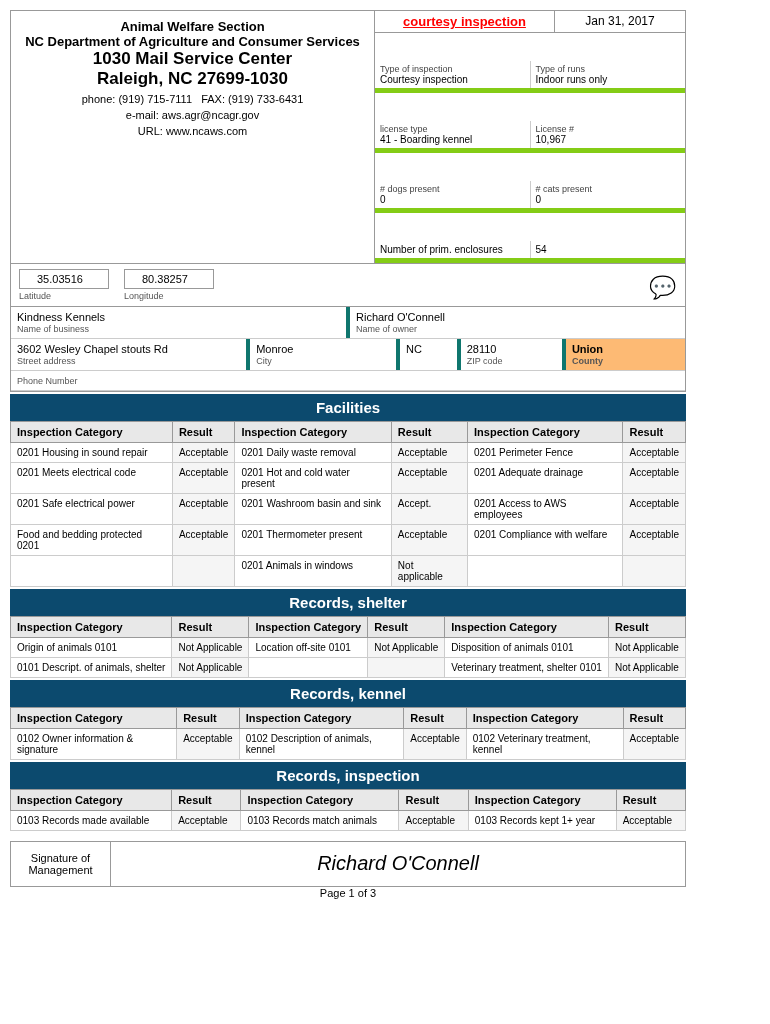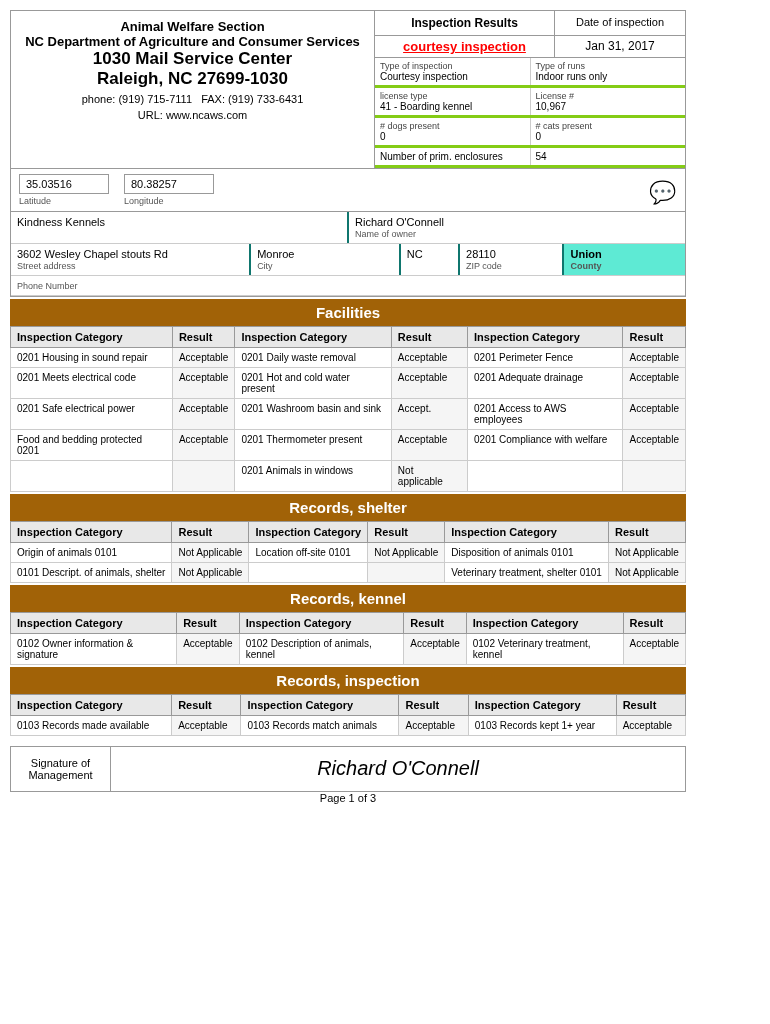--- a/index.html
+++ b/index.html
@@ -62,21 +62,22 @@
       text-decoration: underline;
     }
     .date-value-box {
       width: 130px;
       text-align: center;
       padding: 3px;
       font-size: 12px;
     }
     .info-row {
       display: flex;
-      border-bottom: 3px solid #84cc16;
+      border-bottom: 5px solid #84cc16;
+      margin-top: 28px;
     }
     .info-cell {
       flex: 1;
       padding: 3px 5px;
       border-right: 1px solid #ccc;
       font-size: 10px;
     }
     .info-cell:last-child { border-right: none; }
     .info-cell .cell-label { font-size: 9px; color: #444; }
     .info-cell .cell-value { font-size: 10px; }
@@ -84,21 +85,21 @@
     .latlon-section {
       display: flex;
       align-items: flex-end;
       border: 1px solid #999;
       border-top: none;
       padding: 5px 8px;
       margin-bottom: 0;
     }
     .latlon-box {
       border: 1px solid #999;
-      padding: 3px 6px;
+      padding: 3px 17px;
       margin-right: 15px;
       min-width: 90px;
     }
     .latlon-label { font-size: 9px; color: #555; margin-top: 2px; }
     .chat-icon {
       margin-left: auto;
       font-size: 22px;
       color: #888;
     }
     
@@ -106,34 +107,34 @@
       border: 1px solid #999;
       border-top: none;
     }
     .biz-row {
       display: flex;
       border-bottom: 1px solid #ccc;
     }
     .biz-cell {
       flex: 1;
       padding: 4px 6px;
-      border-right: 2px solid #0f766e;
+      border-right: 4px solid #0f766e;
     }
     .biz-cell:last-child { border-right: none; }
     .field-label { font-size: 9px; color: #555; margin-top: 1px; }
     .field-value { font-size: 11px; }
     .county-box {
-      background: #5eead4;
+      background: #fdba74;
       padding: 4px 6px;
       font-size: 14px;
       font-weight: bold;
     }
     
     .section-header {
-      background: #a16207;
+      background: #0c4a6e;
       color: #fff;
       text-align: center;
       font-size: 15px;
       font-weight: bold;
       padding: 5px;
       margin-top: 2px;
     }
     
     .insp-table {
       width: 100%;
@@ -194,30 +195,25 @@
   <div class="header-outer">
     <div class="header-left">
       <div class="title1">Animal Welfare Section</div>
       <div class="title2">NC Department of Agriculture and Consumer Services</div>
       <div class="title3">1030 Mail Service Center</div>
       <div class="title3">Raleigh, NC 27699-1030</div>
       <div class="contact">
         <span>phone: (919) 715-7111</span>&nbsp;&nbsp;
         <span>FAX: (919) 733-6431</span>
       </div>
+      <div class="contact">e-mail: aws.agr@ncagr.gov</div>
       <div class="contact">URL: www.ncaws.com</div>
     </div>
     <div class="header-right">
 
-      <div class="insp-results-top">
-        <div class="insp-results-label">Inspection Results</div>
-        <div class="date-of-insp">
-          <div class="label">Date of inspection</div>
-        </div>
-      </div>
 
       <div class="insp-results-top">
         <div class="courtesy-box">
           <span class="courtesy-text">courtesy inspection</span>
         </div>
         <div class="date-value-box">Jan 31, 2017</div>
       </div>
 
       <div class="info-row">
         <div class="info-cell">
@@ -273,20 +269,21 @@
       </div>
       <div class="latlon-label">Longitude</div>
     </div>
     <div class="chat-icon">💬</div>
   </div>
 
   <div class="biz-section">
     <div class="biz-row">
       <div class="biz-cell" style="flex:2">
         <div class="field-value">Kindness Kennels</div>
+        <div class="field-label">Name of business</div>
       </div>
       <div class="biz-cell" style="flex:2">
         <div class="field-value">Richard O'Connell</div>
         <div class="field-label">Name of owner</div>
       </div>
     </div>
     <div class="biz-row">
       <div class="biz-cell" style="flex:2.5">
         <div class="field-value">3602 Wesley Chapel stouts Rd</div>
         <div class="field-label">Street address</div>

